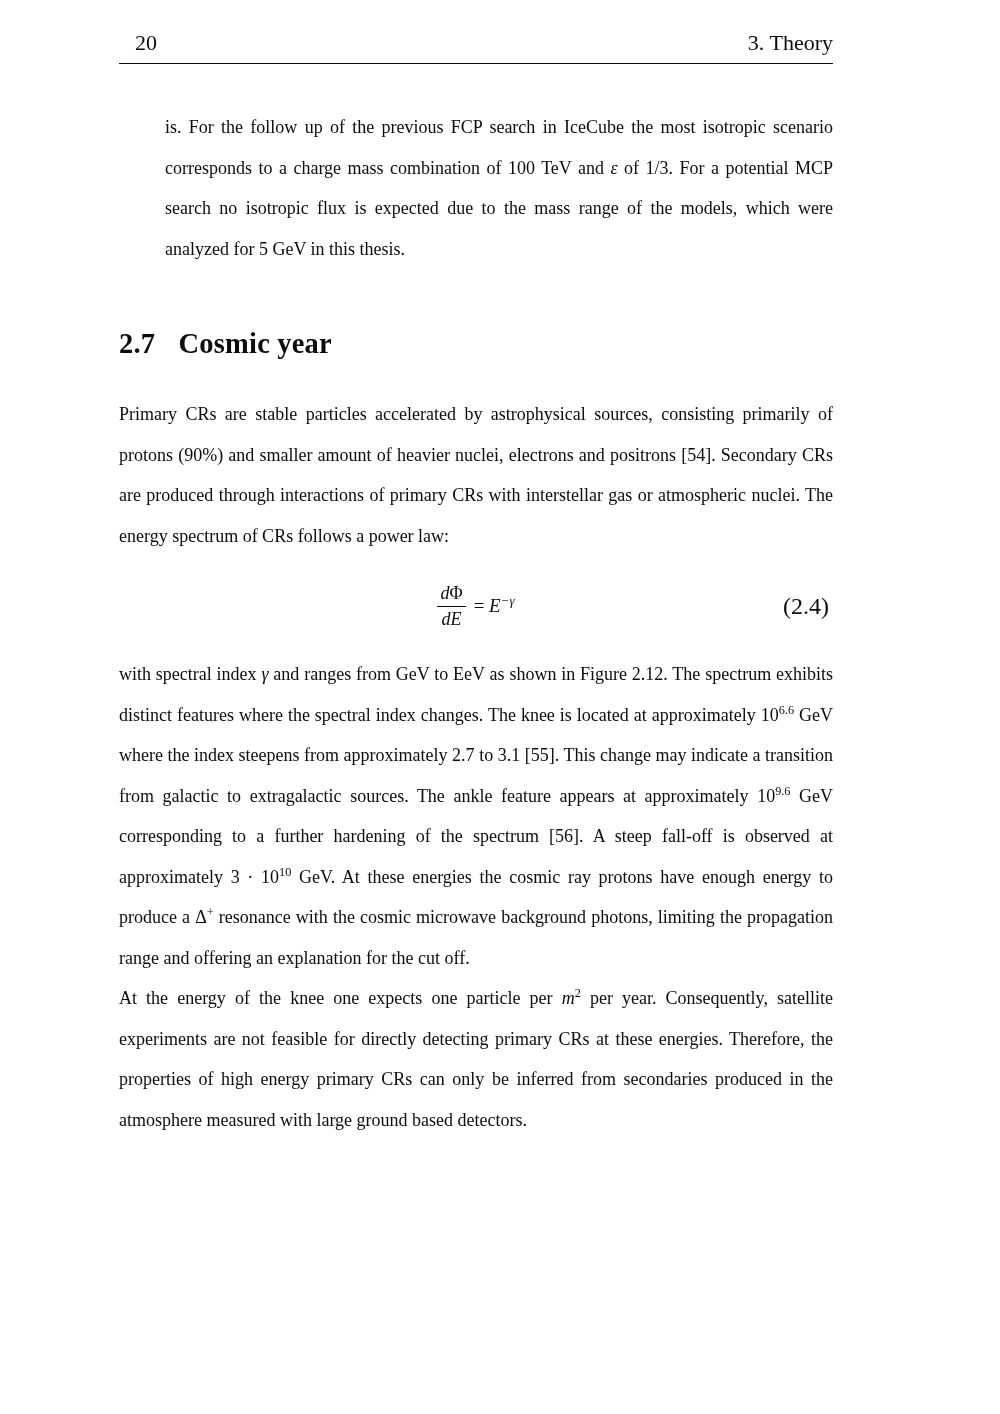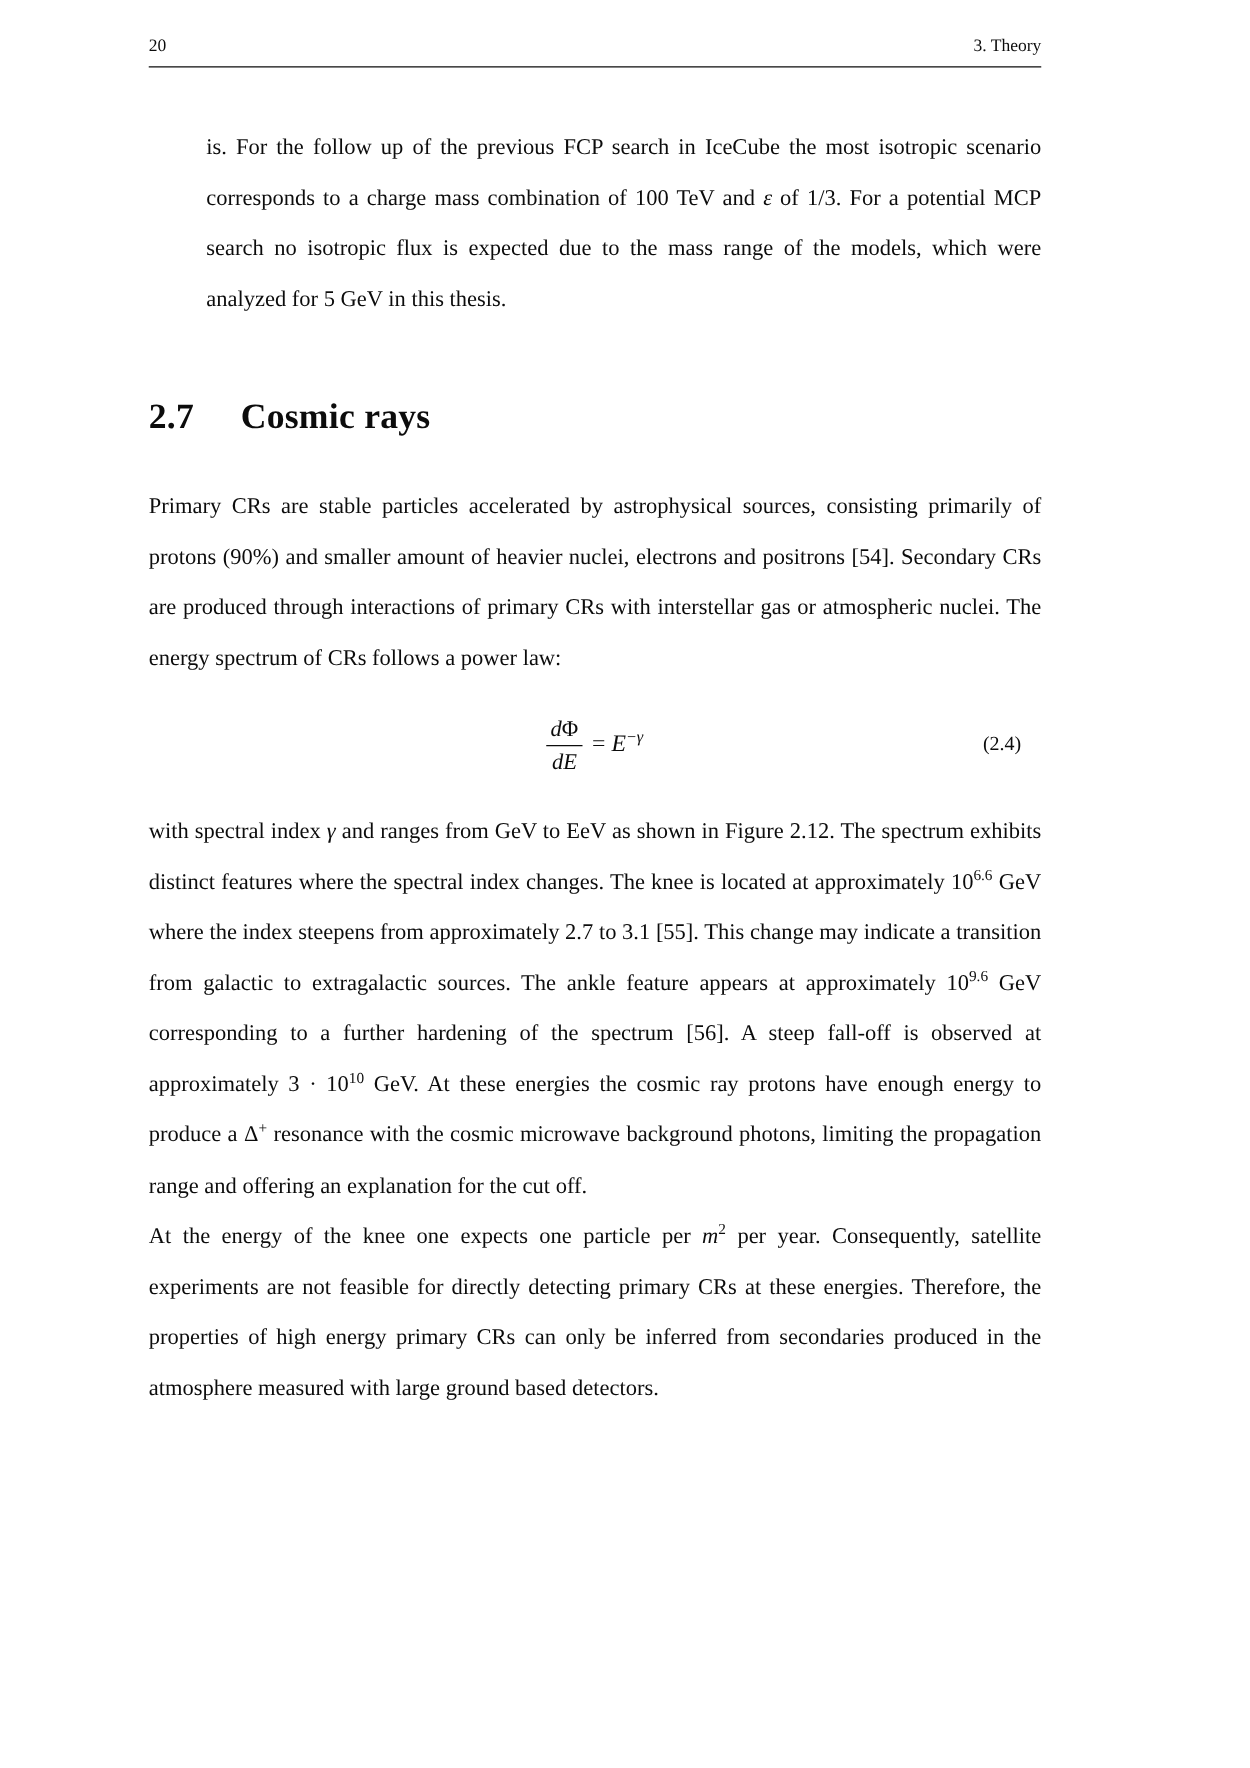--- a/index.html
+++ b/index.html
@@ -15,21 +15,22 @@
     width: 1000px;
     height: 1414px;
     padding: 30px 167px 0 119px;
     font-family: "Liberation Serif", serif;
     color: #0c0c0c;
   }
   .page-header {
     display: flex;
     justify-content: space-between;
     align-items: baseline;
-    font-size: 14px;
+    font-size: 22px;
+    margin-left: 16px;
   }
   .header-rule {
     border: none;
     border-top: 1.6px solid #0c0c0c;
     margin: 7px 0 0 0;
   }
   main { display: block; }
   .body-text {
     font-size: 18px;
     line-height: 40.5px;
@@ -42,21 +43,21 @@
     line-height: 0;
     vertical-align: super;
   }
   .it { font-style: italic; }
   .section-heading {
     font-size: 28.5px;
     font-weight: bold;
     margin: 59px 0 34px 0;
     letter-spacing: 0.2px;
   }
-  .sec-num { margin-right: 30px; }
+  .sec-num { margin-right: 16px; }
   .equation {
     position: relative;
     display: flex;
     justify-content: center;
     align-items: center;
     margin: 26px 0 24px 0;
     font-size: 19px;
   }
   .eq-body {
     display: inline-flex;
@@ -70,44 +71,44 @@
     line-height: 1.25;
   }
   .frac-top {
     border-bottom: 1.3px solid #0c0c0c;
     padding: 0 3px 1px 3px;
   }
   .frac-bottom { padding-top: 1px; }
   .eq-rhs { margin-left: 8px; }
   .eq-number {
     position: absolute;
-    right: 16px;
+    right: 4px;
     top: 50%;
     transform: translateY(-50%);
-    font-size: 16px;
+    font-size: 24px;
   }
 </style>
 </head>
 <body>
 
 <div class="page">
 
   <header class="page-header">
     <span>20</span>
     <span>3. Theory</span>
   </header>
   <hr class="header-rule">
 
   <main>
 
     <p class="body-text first-para"><span>is. For the follow up of the previous FCP search in IceCube the most isotropic scenario corresponds to a charge mass combination of 100 TeV and </span><span class="it">ε</span><span> of 1/3. For a potential MCP search no isotropic flux is expected due to the mass range of the models, which were analyzed for 5 GeV in this thesis.</span></p>
 
     <h2 class="section-heading">
       <span class="sec-num">2.7</span>
-      <span class="sec-title">Cosmic rays</span>
+      <span class="sec-title">Cosmic year</span>
     </h2>
 
     <p class="body-text"><span>Primary CRs are stable particles accelerated by astrophysical sources, consisting primarily of protons (90%) and smaller amount of heavier nuclei, electrons and positrons [54]. Secondary CRs are produced through interactions of primary CRs with interstellar gas or atmospheric nuclei. The energy spectrum of CRs follows a power law:</span></p>
 
     <div class="equation">
       <span class="eq-body">
         <span class="frac">
           <span class="frac-top"><span class="it">d</span><span>Φ</span></span>
           <span class="frac-bottom"><span class="it">d</span><span class="it">E</span></span>
         </span>

